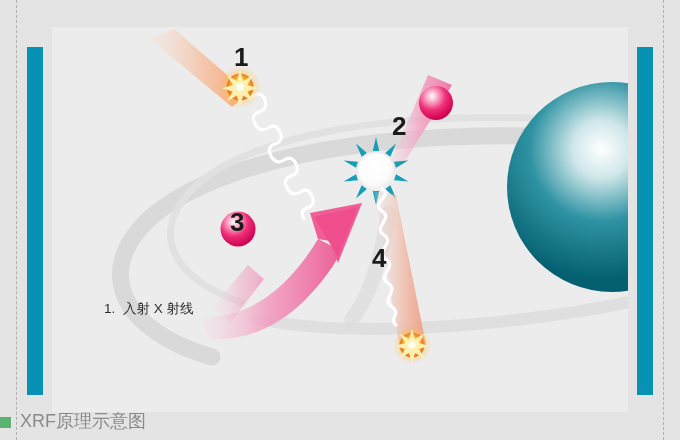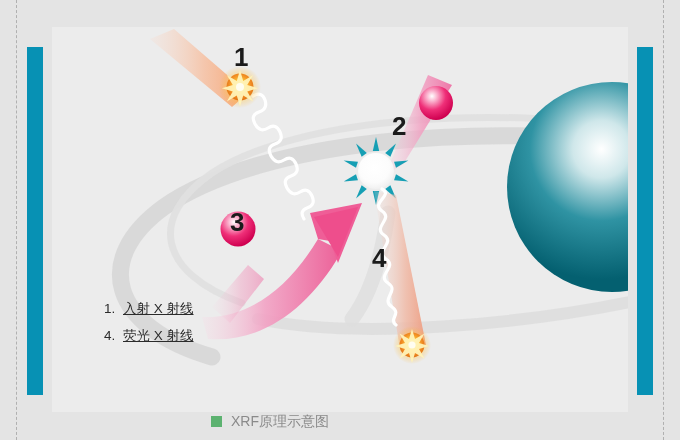--- a/index.html
+++ b/index.html
@@ -36,29 +36,29 @@
     overflow:hidden;
   }
 
   .figure-svg{position:absolute;left:0;top:0;width:576px;height:385px;}
 
   .legend-list{
     position:absolute;left:0px;top:268px;
     width:576px;
     margin:0;padding:0 0 0 52px;
     list-style:none;
-    font-size:13.5px;color:#2b2b2b;line-height:27px;text-decoration:underline;
+    font-size:13.5px;color:#2b2b2b;line-height:27px;
   }
   .legend-list li{white-space:nowrap;}
   .legend-list li .num{display:inline-block;width:19px;}
 
   .caption{
     position:absolute;left:0;top:414px;width:540px;
-    text-align:center;
-    font-size:14px;color:#8a8a8a;
+    text-align:left;
+    font-size:18px;color:#8a8a8a;
     line-height:14px;
   }
   .caption .swatch{
     display:inline-block;width:11px;height:11px;
     background:#5cb270;vertical-align:-1px;margin-right:9px;
   }
 </style>
 </head>
 <body>
 
@@ -244,22 +244,19 @@
       <text x="340" y="108">2</text>
       <text x="178" y="204">3</text>
       <text x="320" y="240">4</text>
     </g>
   </svg>
 
   <ol class="legend-list">
     <li>
       <span class="num">1.</span><span>入射 X 射线</span>
     </li>
-    <li>
-      <span class="num">4.</span><span>荧光 X 射线</span>
-    </li>
   </ol>
 
 </div>
 
 <div class="caption">
   <span class="swatch"></span><span>XRF原理示意图</span>
 </div>
 
 </body></html>

